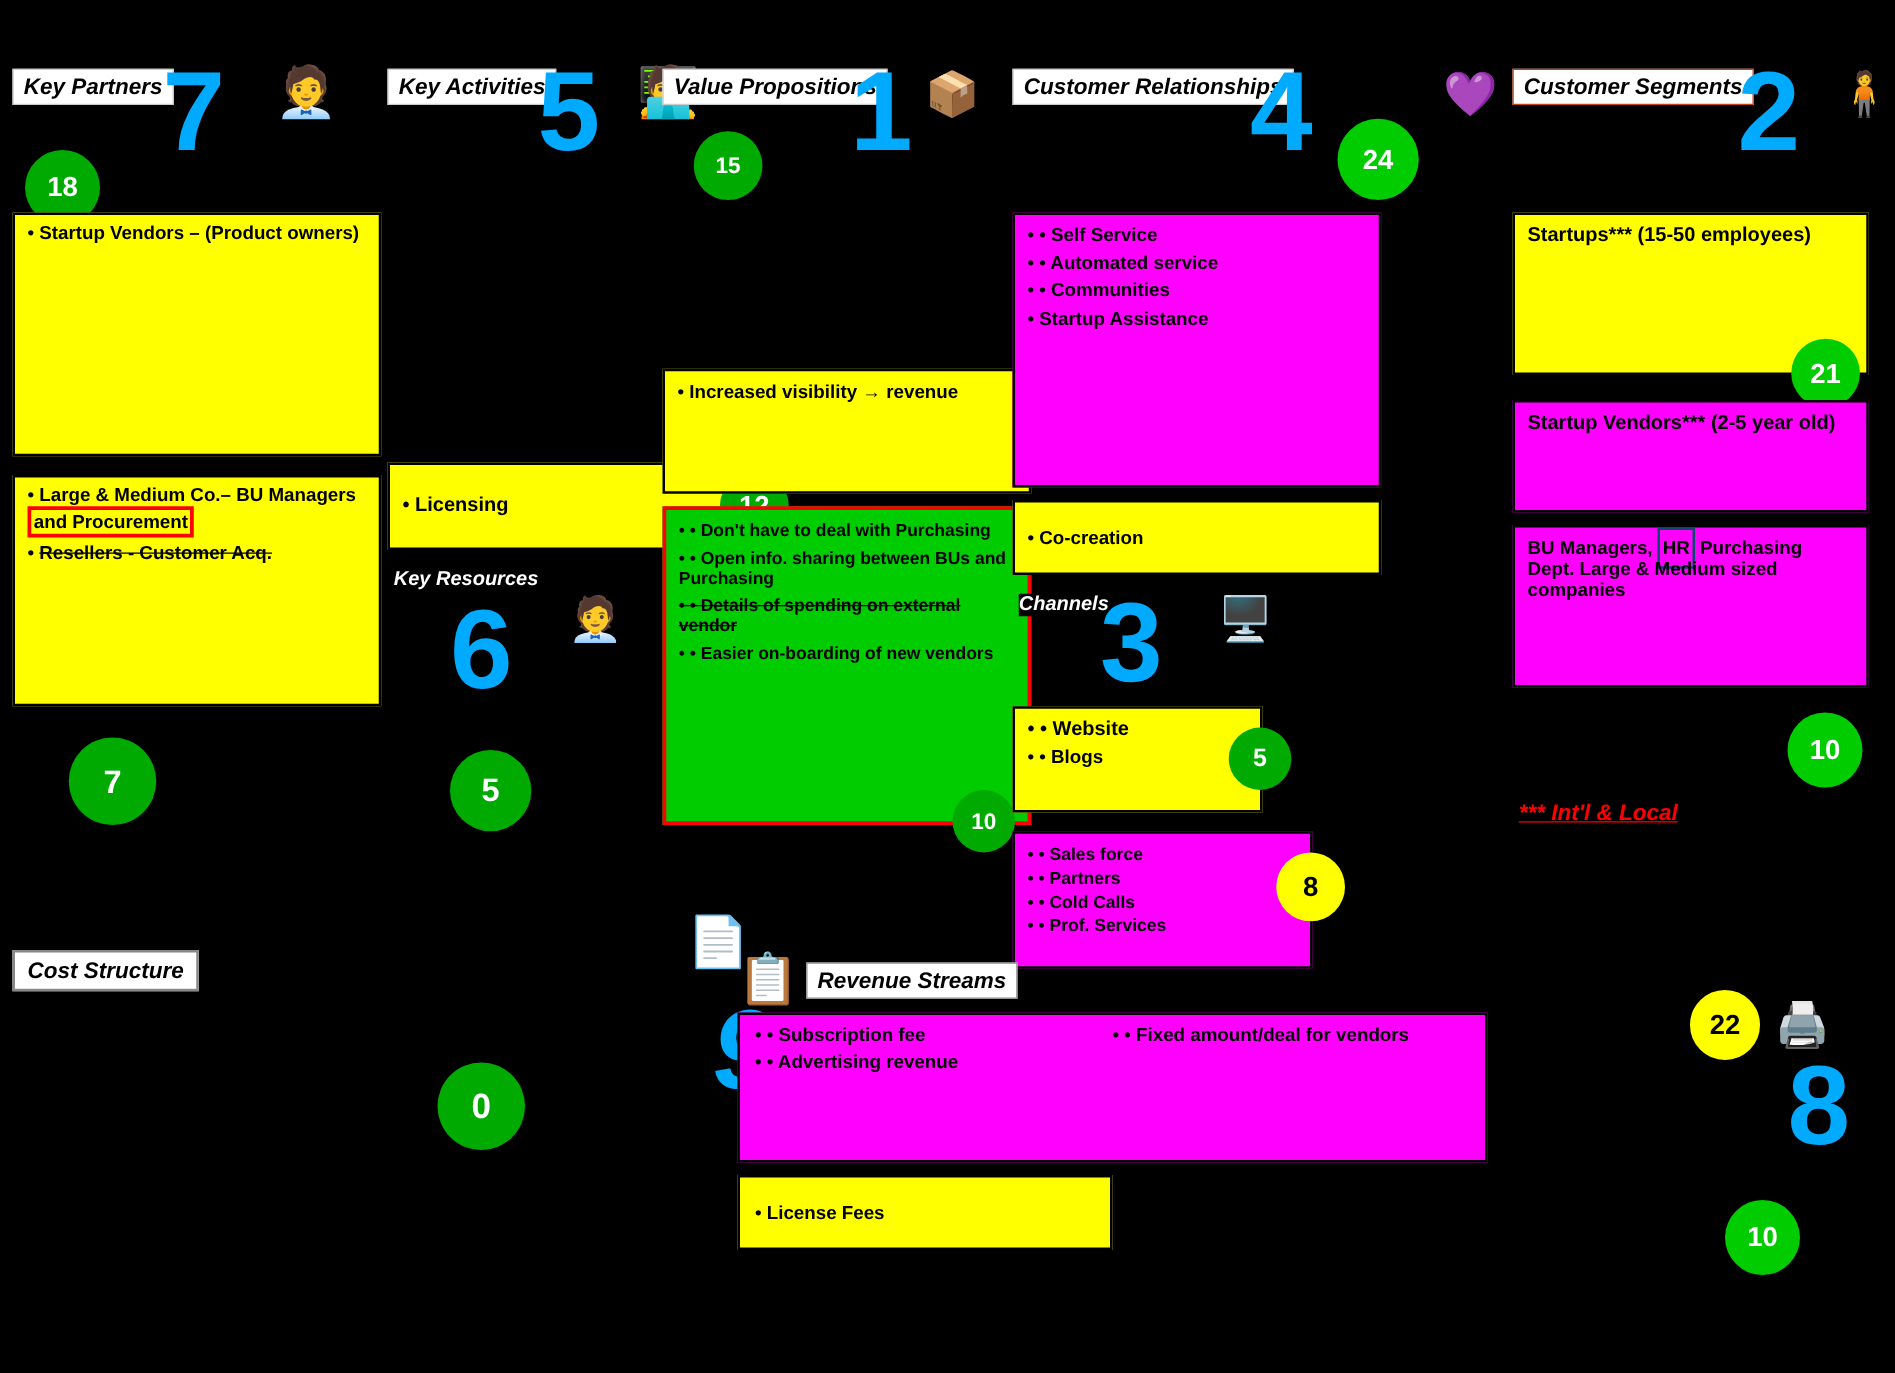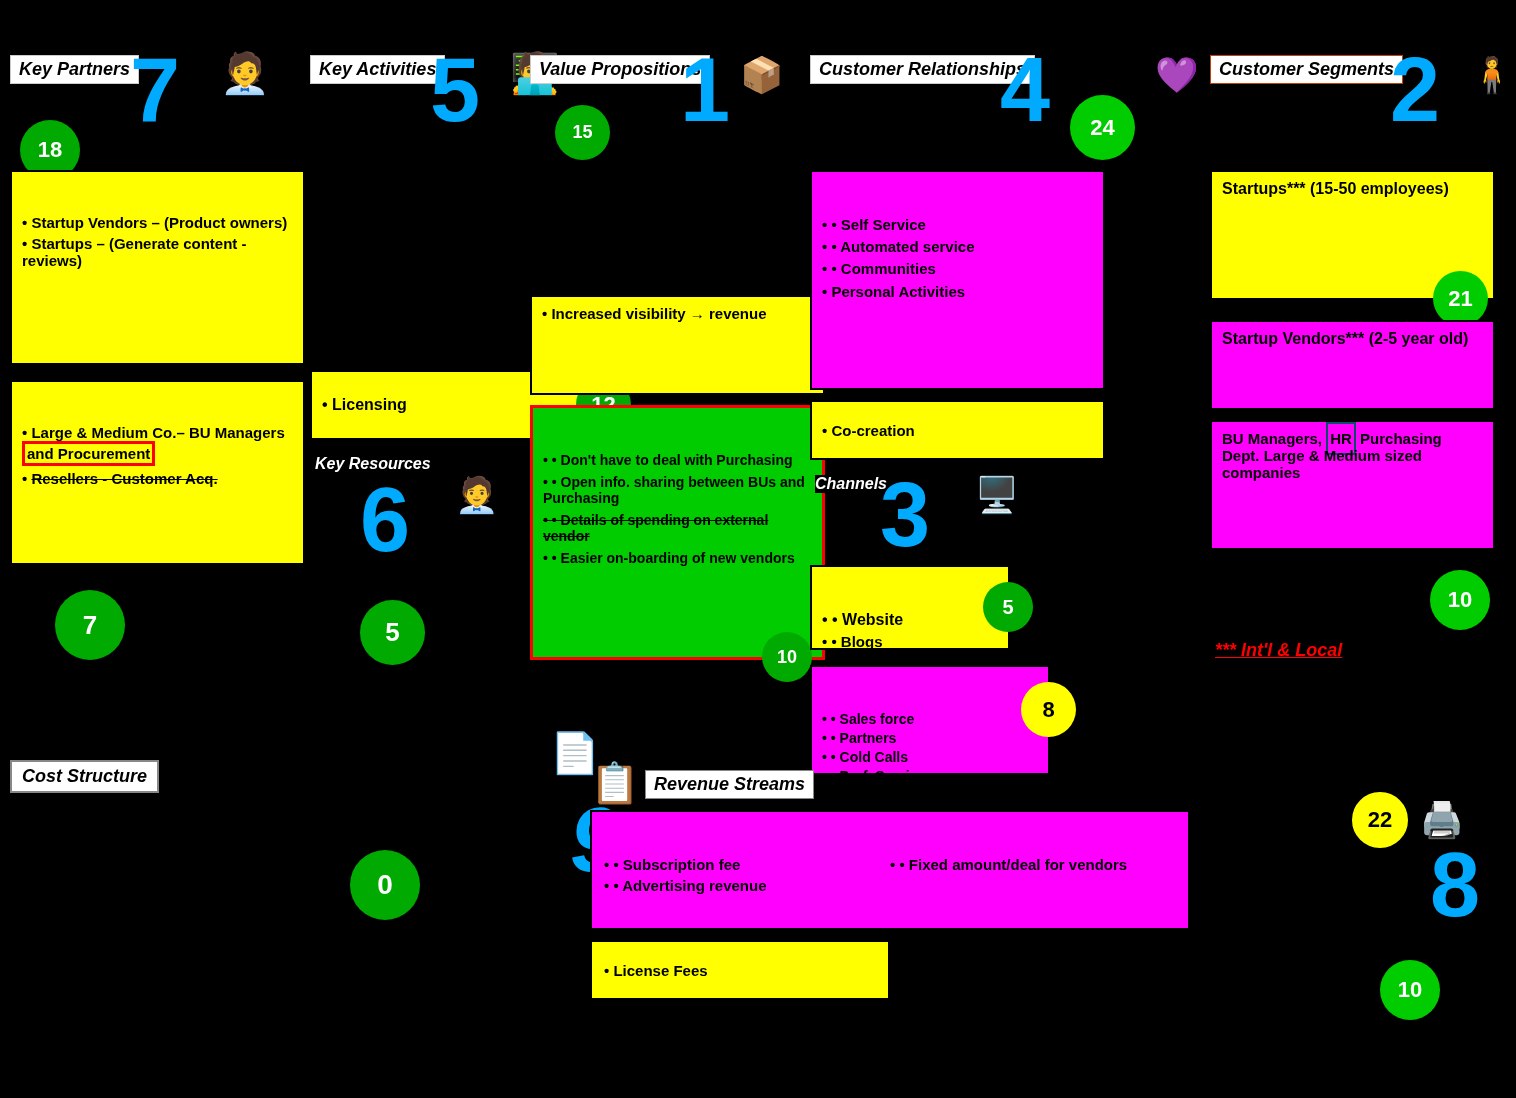--- a/index.html
+++ b/index.html
@@ -36,21 +36,20 @@
       border: 2px solid #000;
     }
 
     .box-yellow { background: #ffff00; }
     .box-magenta { background: #ff00ff; }
     .box-green { background: #00cc00; }
 
     .box ul {
       list-style: none;
       padding: 6px 10px;
-      margin-top: 36px;
     }
     .box ul li {
       margin-bottom: 4px;
       font-size: 15px;
       font-weight: bold;
       color: #000;
     }
     .box ul li::before {
       content: "• ";
     }
@@ -114,21 +113,20 @@
     <span class="italic-header">Customer Segments</span>
   </div>
 
   <div style="position:absolute; top:45px; left:1390px; font-size:90px; font-weight:bold; color:#00aaff; line-height:1;">2</div>
 
   <div style="position:absolute; top:55px; left:1470px; font-size:35px;">🧍</div>
 
   <div class="box box-yellow" style="top:170px; left:10px; width:295px; height:195px;">
     <ul>
       <li>Startup Vendors – (Product owners)</li>
-      <li>Startups – (Generate content - reviews)</li>
     </ul>
   </div>
 
   <div class="box box-yellow" style="top:380px; left:10px; width:295px; height:185px;">
     <ul>
       <li>Large &amp; Medium Co.– BU Managers
         <span class="red-border" style="border:2px solid red; display:inline-block; padding:1px 2px;">and Procurement</span>
       </li>
       <li><span class="strikethrough">Resellers - Customer Acq.</span></li>
     </ul>
@@ -172,21 +170,21 @@
 
   <div style="position:absolute; top:730px; left:550px; font-size:40px;">📄</div>
 
   <div class="box box-magenta" style="top:170px; left:810px; width:295px; height:220px; padding:8px 10px;">
     <ul style="list-style:none; padding:0;">
       <li style="font-size:15px; font-weight:bold; color:#000; margin-bottom:5px;">• Self Service</li>
       <li style="font-size:15px; font-weight:bold; color:#000; margin-bottom:5px;">• Automated service</li>
       <li style="font-size:15px; font-weight:bold; color:#000; margin-bottom:5px;">• Communities</li>
     </ul>
     <div style="margin-top:6px;">
-      <li style="list-style:none; font-size:15px; font-weight:bold; color:#000; margin-bottom:5px;">• Personal Activities</li>
+      <li style="list-style:none; font-size:15px; font-weight:bold; color:#000; margin-bottom:5px;">• Startup Assistance</li>
     </div>
   </div>
 
   <div class="box box-yellow" style="top:400px; left:810px; width:295px; height:60px; padding:8px 10px; display:flex; align-items:center;">
     <span style="font-size:15px; font-weight:bold; color:#000;">• Co-creation</span>
   </div>
 
   <div style="position:absolute; top:475px; left:815px; background:#000;">
     <span class="italic-header" style="color:#fff; font-size:16px;">Channels</span>
   </div>

